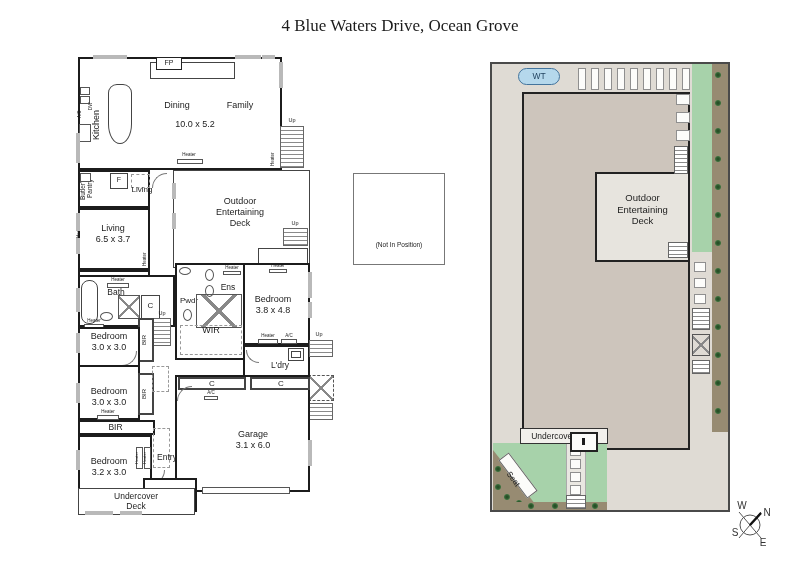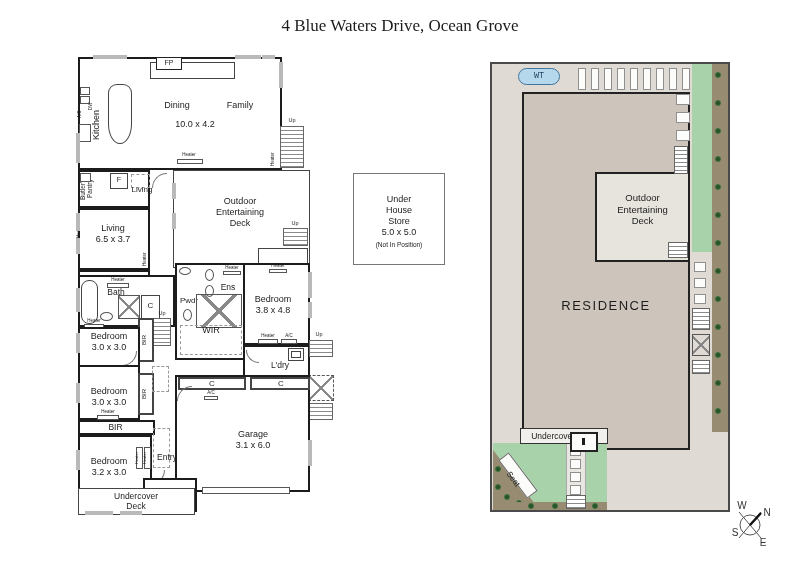--- a/index.html
+++ b/index.html
@@ -27,21 +27,21 @@
 <div id="page">
 
   <div class="lbl" style="left:0;top:16px;width:800px;font-family:'Liberation Serif',serif;font-size:17px;">4 Blue Waters Drive, Ocean Grove</div>
 
   <div class="room" style="left:78px;top:57px;width:204px;height:113px;"></div>
   <div class="room thin" style="left:150px;top:62px;width:85px;height:17px;"></div>
   <div class="room thin" style="left:156px;top:57px;width:26px;height:13px;border-color:#222;"></div>
   <div class="lbl" style="left:156px;top:59px;width:26px;font-size:7px;">FP</div>
   <div class="lbl" style="left:147px;top:100px;width:60px;">Dining</div>
   <div class="lbl" style="left:210px;top:100px;width:60px;">Family</div>
-  <div class="lbl" style="left:160px;top:119px;width:70px;">10.0 x 4.2</div>
+  <div class="lbl" style="left:160px;top:119px;width:70px;">10.0 x 5.2</div>
   <div class="lbl vtext" style="left:92px;top:98px;width:16px;height:54px;">Kitchen</div>
   <div class="room thin" style="left:108px;top:84px;width:24px;height:60px;border-radius:9px 9px 12px 12px/9px 9px 20px 20px;"></div>
   <div class="strip" style="left:80px;top:87px;width:10px;height:8px;"></div>
   <div class="strip" style="left:80px;top:96px;width:10px;height:8px;"></div>
   <div class="lbl vtext" style="left:89px;top:99px;width:8px;height:14px;font-size:4.5px;">DW</div>
   <div class="lbl vtext" style="left:78px;top:106px;width:8px;height:16px;font-size:4.5px;">A/C</div>
   <div class="strip" style="left:79px;top:124px;width:12px;height:18px;"></div>
 
   <div class="stairs" style="left:280px;top:126px;width:24px;height:42px;"></div>
   <div class="lbl" style="left:283px;top:117px;width:18px;font-size:5.5px;">Up</div>
@@ -187,58 +187,53 @@
   <div class="win" style="left:76px;top:333px;width:4px;height:20px;"></div>
   <div class="win" style="left:76px;top:383px;width:4px;height:20px;"></div>
   <div class="win" style="left:76px;top:450px;width:4px;height:20px;"></div>
   <div class="win" style="left:308px;top:272px;width:4px;height:26px;"></div>
   <div class="win" style="left:308px;top:302px;width:4px;height:16px;"></div>
   <div class="win" style="left:308px;top:440px;width:4px;height:26px;"></div>
   <div class="win" style="left:85px;top:511px;width:28px;height:4px;"></div>
   <div class="win" style="left:120px;top:511px;width:22px;height:4px;"></div>
 
   <div class="room thin" style="left:353px;top:173px;width:92px;height:92px;border-color:#777;"></div>
-  <div class="lbl" style="left:357px;top:194px;width:84px;">Under
-House
-Store
-5.0 x 5.0</div>
   <div class="lbl" style="left:357px;top:241px;width:84px;font-size:6.5px;">(Not In Position)</div>
 
   <div style="position:absolute;left:490px;top:62px;width:240px;height:450px;background:var(--site_bg);border:2px solid #4a4a4a;box-sizing:border-box;"></div>
   <div class="sp-lawn" style="left:692px;top:64px;width:20px;height:188px;"></div>
   <div class="sp-garden" style="left:712px;top:64px;width:16px;height:368px;"></div>
   <div class="plant" style="left:715px;top:72px;"></div>
   <div class="plant" style="left:715px;top:100px;"></div>
   <div class="plant" style="left:715px;top:128px;"></div>
   <div class="plant" style="left:715px;top:156px;"></div>
   <div class="plant" style="left:715px;top:184px;"></div>
   <div class="plant" style="left:715px;top:212px;"></div>
   <div class="plant" style="left:715px;top:240px;"></div>
   <div class="plant" style="left:715px;top:268px;"></div>
   <div class="plant" style="left:715px;top:296px;"></div>
   <div class="plant" style="left:715px;top:324px;"></div>
   <div class="plant" style="left:715px;top:352px;"></div>
   <div class="plant" style="left:715px;top:380px;"></div>
   <div class="plant" style="left:715px;top:408px;"></div>
 
   <div style="position:absolute;left:518px;top:68px;width:42px;height:17px;background:var(--wt_fill);border:1.5px solid var(--wt_border);border-radius:9px;box-sizing:border-box;"></div>
-  <div class="lbl" style="left:518px;top:71px;width:42px;font-size:8.5px;color:#1e3f5c;font-family:Liberation Mono, monospace;">WT</div>
+  <div class="lbl" style="left:518px;top:71px;width:42px;font-size:8.5px;color:#1e3f5c;">WT</div>
 
   <div class="paver" style="left:578px;top:68px;width:8px;height:22px;"></div>
   <div class="paver" style="left:591px;top:68px;width:8px;height:22px;"></div>
   <div class="paver" style="left:604px;top:68px;width:8px;height:22px;"></div>
   <div class="paver" style="left:617px;top:68px;width:8px;height:22px;"></div>
   <div class="paver" style="left:630px;top:68px;width:8px;height:22px;"></div>
   <div class="paver" style="left:643px;top:68px;width:8px;height:22px;"></div>
   <div class="paver" style="left:656px;top:68px;width:8px;height:22px;"></div>
   <div class="paver" style="left:669px;top:68px;width:8px;height:22px;"></div>
   <div class="paver" style="left:682px;top:68px;width:8px;height:22px;"></div>
 
   <div style="position:absolute;left:522px;top:92px;width:168px;height:358px;background:var(--residence);border:2px solid #222;box-sizing:border-box;"></div>
-  <div class="lbl" style="left:546px;top:298px;width:120px;font-size:13px;letter-spacing:1.5px;">RESIDENCE</div>
   <div style="position:absolute;left:595px;top:172px;width:95px;height:90px;background:var(--deck);border:2px solid #222;box-sizing:border-box;"></div>
   <div class="lbl" style="left:605px;top:192px;width:75px;font-size:9.5px;">Outdoor
 Entertaining
 Deck</div>
   <div class="stairs" style="left:668px;top:242px;width:20px;height:16px;"></div>
 
   <div class="paver" style="left:676px;top:94px;width:14px;height:11px;"></div>
   <div class="paver" style="left:676px;top:112px;width:14px;height:11px;"></div>
   <div class="paver" style="left:676px;top:130px;width:14px;height:11px;"></div>
   <div class="stairs" style="left:674px;top:146px;width:14px;height:28px;"></div>

